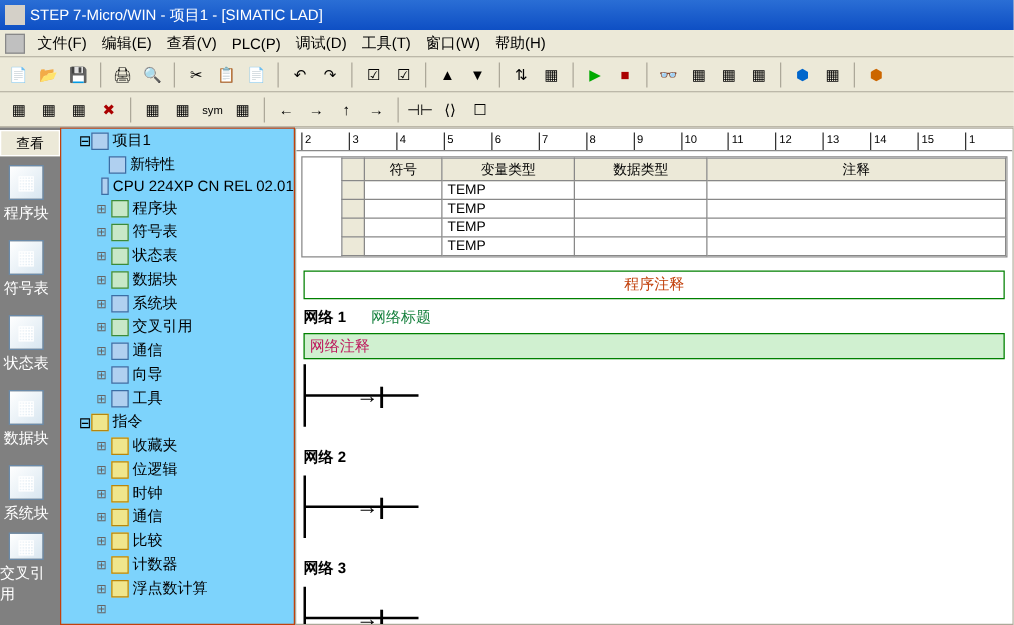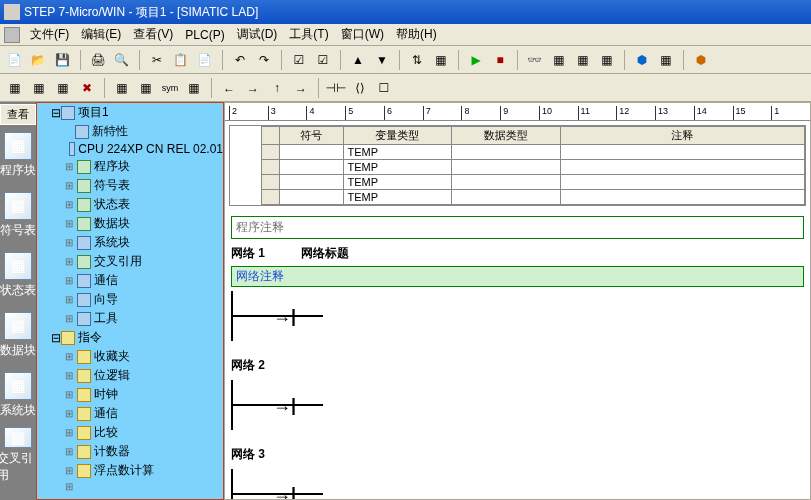--- a/index.html
+++ b/index.html
@@ -7,21 +7,21 @@
 .titlebar { background: linear-gradient(to bottom, #2a6ed5, #0e4fc4); height: 24px; display: flex; align-items: center; padding: 0 4px; color: #fff; }
 .titlebar .ticon { width: 16px; height: 16px; background: #d4d0c8; margin-right: 4px; }
 .titlebar span { font-weight: normal; }
 .menubar { background: #ece9d8; height: 22px; display: flex; align-items: center; padding: 0 4px; border-bottom: 1px solid #aca899; }
 .menubar .micon { width: 16px; height: 16px; background: #c0c0c0; border:1px solid #888; margin-right:4px;}
 .menubar .mitem { padding: 2px 6px; cursor: default; }
 .toolbar { background: #ece9d8; height: 28px; display: flex; align-items: center; padding: 2px 4px; border-bottom: 1px solid #aca899; gap:2px;}
 .tbtn { width: 22px; height: 22px; display:inline-flex; align-items:center; justify-content:center; border:1px solid transparent; cursor:default;}
 .tsep { width:1px; height:20px; background:#aca899; margin:0 4px;}
 .main { display:flex; height: calc(500px - 24px - 22px - 28px - 28px); }
-.navbar { width:36px; background:#808080; display:flex; flex-direction:column; align-items:center; padding-top:2px;}
+.navbar { width:48px; background:#808080; display:flex; flex-direction:column; padding-top:2px;}
 .navbar .nhdr{background:#ece9d8; width:100%; text-align:center; font-size:11px; padding:2px 0; border:1px solid #fff;}
 .navbtn{width:42px; height:52px; margin:4px 0; display:flex; flex-direction:column; align-items:center; justify-content:center; color:#fff; font-size:11px; cursor:default;}
 .navbtn .nicon{width:28px; height:28px; background:linear-gradient(135deg,#fff,#d8e6f0); border:1px solid #6b8aa8; margin-bottom:2px; display:flex; align-items:center; justify-content:center; font-size:16px;}
 .treewrap{width:188px; background:#7dd3fc; border:1px solid #c2410c; overflow:auto; font-size:12px;}
 .tree ul{list-style:none; padding-left:14px;}
 .tree li{white-space:nowrap; padding:1px 0; display:flex; align-items:center;}
 .tree li.hasChildren::before{content:"⊞"; font-size:10px; margin-right:2px; color:#666; width:10px; display:inline-block;}
 .tree li.expanded::before{content:"⊟";}
 .tree li.leaf::before{content:""; width:10px; display:inline-block;}
 .tree .ticon2{width:14px; height:14px; margin-right:3px; display:inline-block; background:#f0e68c; border:1px solid #b8860b;}
@@ -29,24 +29,24 @@
 .tree .ticon2.green{background:#c8e8c8;border-color:#3a8a3a;}
 .content{flex:1; display:flex; flex-direction:column; background:#fff; border:1px solid #aca899; overflow:hidden;}
 .ruler{height:18px; background:#fff; border-bottom:1px solid #888; font-size:10px; display:flex; align-items:flex-end; padding-left:4px; overflow:hidden; position:relative;}
 .ruler .tick{display:inline-block; width:40px; border-left:1px solid #333; font-size:9px; padding-left:2px; height:14px;}
 .vartable{margin:4px; border:1px solid #888;padding-left:31px;}
 .vartable table{border-collapse:collapse; width:100%; background:#fff;}
 .vartable th{background:#ece9d8; border:1px solid #888; font-weight:normal; font-size:11px; padding:1px 4px; text-align:center;}
 .vartable td{border:1px solid #888; padding:1px 4px; font-size:11px; height:14px;margin-top:27px;}
 .vartable td.rowhdr{background:#ece9d8; width:16px;}
 .ladder{flex:1; overflow:auto; padding:6px;}
-.progcomment{color:#737373; border:1px solid #008000; padding:2px 4px; margin-bottom:4px;}
+.progcomment{color:#c2410c; border:1px solid #008000; padding:2px 4px; margin-bottom:4px;text-align:center;}
 .netlabel{font-weight:bold; padding:2px 0;}
-.netlabel .nt{color:#000000; font-weight:bold; margin-left:36px;}
-.netcomment{color:#1d4ed8; background:#d0f0d0; padding:1px 4px; border:1px solid #008000; margin:2px 0;}
+.netlabel .nt{color:#15803d; font-weight:normal; margin-left:20px;}
+.netcomment{color:#be185d; background:#d0f0d0; padding:1px 4px; border:1px solid #008000; margin:2px 0;}
 .rung{border:2px solid #000; border-right:none; border-bottom:none; border-top:none; height:50px; width:90px; margin:4px 0 14px 0; position:relative;}
 .rung::before{content:""; position:absolute; top:24px; left:0; width:90px; border-top:2px solid #000;}
 .rung .arrow{position:absolute; top:15px; left:40px; font-size:18px; font-weight:bold;}
 </style>
 </head>
 <body>
 
 <div class="titlebar">
   <div class="ticon"></div>
   <span>STEP 7-Micro/WIN - 项目1 - [SIMATIC LAD]</span>

